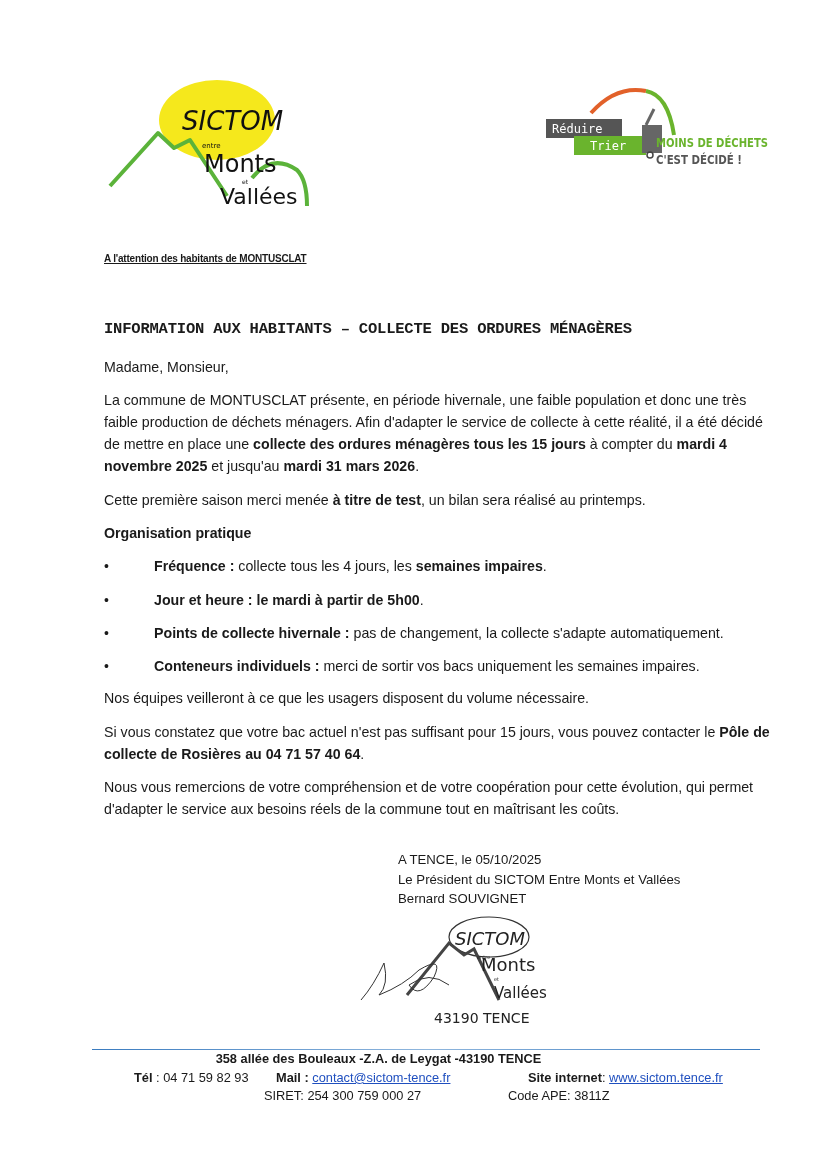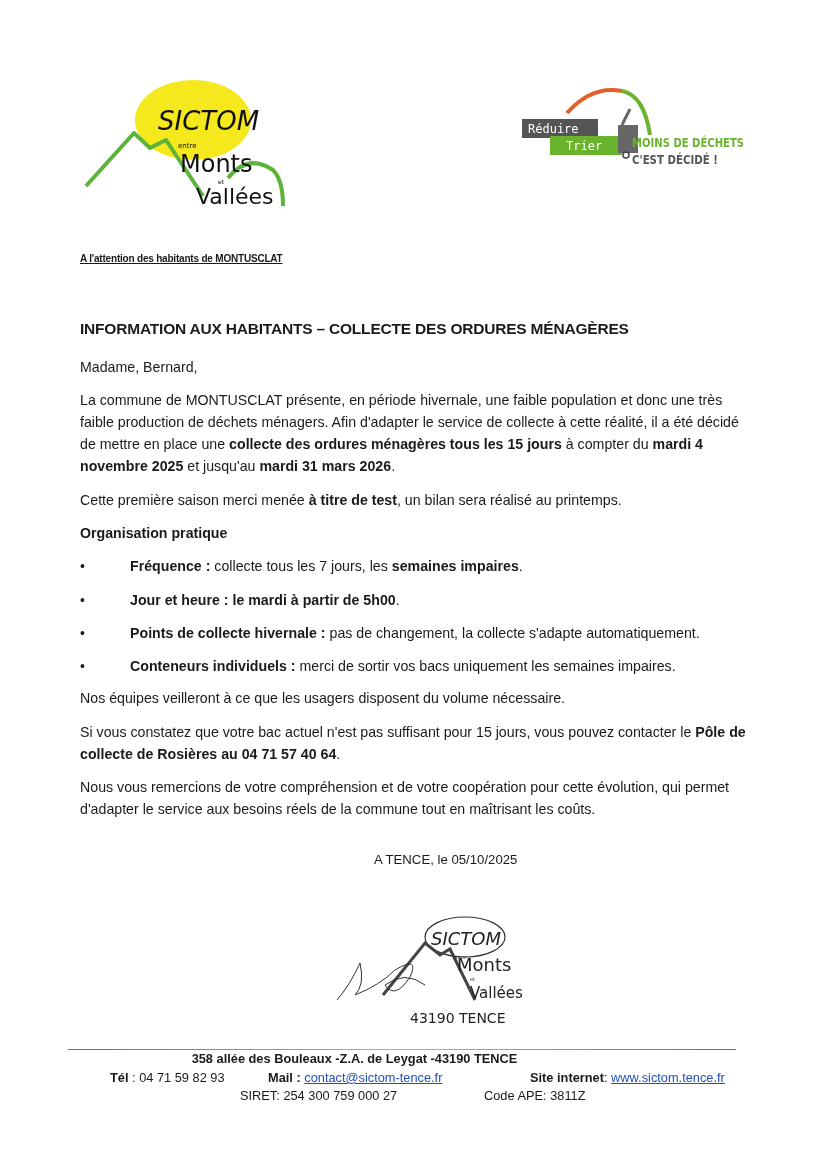--- a/index.html
+++ b/index.html
@@ -1,23 +1,23 @@
 <!DOCTYPE html>
 <html><head>
 <meta charset="utf-8">
 <style>
   html, body { margin: 0; padding: 0; background: #ffffff; }
   body { width: 827px; height: 1169px; position: relative; overflow: hidden;
          font-family: "Liberation Sans", sans-serif; color: #1a1a1a; }
-  .abs { position: absolute; }
+  .abs { position: absolute; margin-left: 24px; }
   .logo-left { left: 78px; top: 78px; width: 215px; height: 140px; }
   .logo-right { left: 522px; top: 83px; width: 235px; height: 95px; }
   .t { font-size: 14.2px; line-height: 22px; }
   .attn { left: 80px; top: 253px; font-size: 10px; font-weight: bold; text-decoration: underline; letter-spacing: -0.2px; }
-  .headline { left: 80px; top: 320px; font-size: 15.5px; font-weight: bold; letter-spacing: -0.2px; }
+  .headline { left: 80px; top: 320px; font-size: 15.5px; font-weight: bold; letter-spacing: -0.2px; font-family: Liberation Mono, monospace; }
   .para { left: 80px; width: 670px; }
   b { font-weight: bold; }
   .bullet-row { left: 80px; width: 670px; }
   .bullet-dot { position: absolute; left: 0; top: 0; font-size: 14px; }
   .bullet-text { position: absolute; left: 50px; top: 0; white-space: nowrap; }
   .sig-block { left: 374px; top: 850px; font-size: 13.2px; line-height: 19.5px; }
   .stamp { left: 335px; top: 915px; width: 220px; height: 115px; }
   .footer-line { left: 68px; top: 1049px; width: 668px; height: 1px; background: linear-gradient(90deg, #3a7bbf, #8fb6dd 50%, #3a7bbf); }
   .foot { font-size: 12.8px; line-height: 18px; }
   .foot a { color: #1f4fbf; text-decoration: underline; }
@@ -52,35 +52,35 @@
       <circle cx="104" cy="72" r="3" fill="none" stroke="#444" stroke-width="1.5"></circle>
     </g>
     <text x="110" y="64" font-family="DejaVu Sans" font-weight="bold" font-size="13" fill="#6ab42d" textLength="112" lengthAdjust="spacingAndGlyphs">MOINS DE DÉCHETS</text>
     <text x="110" y="81" font-family="DejaVu Sans" font-weight="bold" font-size="12" fill="#555" textLength="86" lengthAdjust="spacingAndGlyphs">C'EST DÉCIDÉ !</text>
   </svg>
 </div>
 
 <div class="abs attn">A l'attention des habitants de MONTUSCLAT</div>
 <div class="abs headline">INFORMATION AUX HABITANTS – COLLECTE DES ORDURES MÉNAGÈRES</div>
 
-<div class="abs t para" style="top:356px;">Madame, Bernard,</div>
+<div class="abs t para" style="top:356px;">Madame, Monsieur,</div>
 
 <div class="abs t para" style="top:389px;">
   <span>La commune de MONTUSCLAT présente, en période hivernale, une faible population et donc une très faible production de déchets ménagers. Afin d'adapter le service de collecte à cette réalité, il a été décidé de mettre en place une </span><b>collecte des ordures ménagères tous les 15 jours</b><span> à compter du </span><b>mardi 4 novembre 2025</b><span> et jusqu'au </span><b>mardi 31 mars 2026</b><span>.</span>
 </div>
 
 <div class="abs t para" style="top:489px;">
   <span>Cette première saison merci menée </span><b>à titre de test</b><span>, un bilan sera réalisé au printemps.</span>
 </div>
 
 <div class="abs t para" style="top:522px;font-weight:bold;">Organisation pratique</div>
 
 <div class="abs t bullet-row" style="top:555px;">
   <span class="bullet-dot">•</span>
-  <span class="bullet-text"><b>Fréquence :</b><span> collecte tous les 7 jours, les </span><b>semaines impaires</b><span>.</span></span>
+  <span class="bullet-text"><b>Fréquence :</b><span> collecte tous les 4 jours, les </span><b>semaines impaires</b><span>.</span></span>
 </div>
 <div class="abs t bullet-row" style="top:589px;">
   <span class="bullet-dot">•</span>
   <span class="bullet-text"><b>Jour et heure : le mardi à partir de 5h00</b><span>.</span></span>
 </div>
 <div class="abs t bullet-row" style="top:622px;">
   <span class="bullet-dot">•</span>
   <span class="bullet-text"><b>Points de collecte hivernale :</b><span> pas de changement, la collecte s'adapte automatiquement.</span></span>
 </div>
 <div class="abs t bullet-row" style="top:655px;">
@@ -91,20 +91,22 @@
 <div class="abs t para" style="top:687px;">Nos équipes veilleront à ce que les usagers disposent du volume nécessaire.</div>
 
 <div class="abs t para" style="top:721px;">
   <span>Si vous constatez que votre bac actuel n'est pas suffisant pour 15 jours, vous pouvez contacter le </span><b>Pôle de collecte de Rosières au 04 71 57 40 64</b><span>.</span>
 </div>
 
 <div class="abs t para" style="top:776px;">Nous vous remercions de votre compréhension et de votre coopération pour cette évolution, qui permet d'adapter le service aux besoins réels de la commune tout en maîtrisant les coûts.</div>
 
 <div class="abs sig-block">
   <div>A TENCE, le 05/10/2025</div>
+  <div>Le Président du SICTOM Entre Monts et Vallées</div>
+  <div>Bernard SOUVIGNET</div>
 </div>
 
 <div class="abs stamp">
   <svg width="220" height="115" viewBox="0 0 220 115">
     <ellipse cx="130" cy="22" rx="40" ry="20" fill="none" stroke="#333" stroke-width="1.2"></ellipse>
     <text x="96" y="30" font-family="DejaVu Sans" font-style="italic" font-size="18" fill="#222">SICTOM</text>
     <polyline points="48,80 90,28 105,40 115,34 140,85" fill="none" stroke="#444" stroke-width="3"></polyline>
     <text x="118" y="44" font-family="DejaVu Sans" font-size="5" fill="#222">entre</text>
     <text x="122" y="56" font-family="DejaVu Sans" font-size="18" fill="#222">Monts</text>
     <text x="135" y="66" font-family="DejaVu Sans" font-size="5" fill="#222">et</text>
@@ -114,22 +116,22 @@
   </svg>
 </div>
 
 <div class="abs footer-line"></div>
 
 <div class="abs foot" style="left:0;width:709px;top:1050px;text-align:center;font-weight:bold;">358 allée des Bouleaux -Z.A. de Leygat -43190 TENCE</div>
 
 <div class="abs foot" style="left:110px;top:1069px;">
   <b>Tél</b><span> : 04 71 59 82 93</span>
 </div>
-<div class="abs foot" style="left:268px;top:1069px;">
+<div class="abs foot" style="left:252px;top:1069px;">
   <b>Mail :</b>
   <a>contact@sictom-tence.fr</a>
 </div>
-<div class="abs foot" style="left:530px;top:1069px;">
+<div class="abs foot" style="left:504px;top:1069px;">
   <b>Site internet</b><span>: </span><a>www.sictom.tence.fr</a>
 </div>
 
 <div class="abs foot" style="left:240px;top:1087px;">SIRET: 254 300 759 000 27</div>
 <div class="abs foot" style="left:484px;top:1087px;">Code APE: 3811Z</div>
 
 </body></html>

